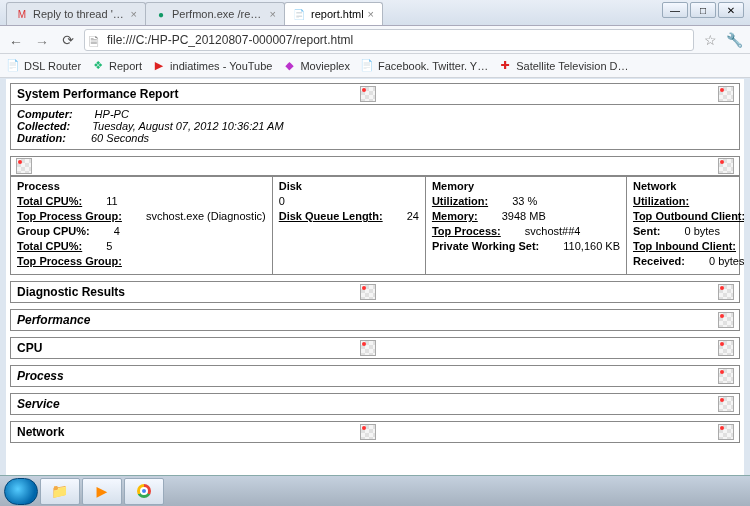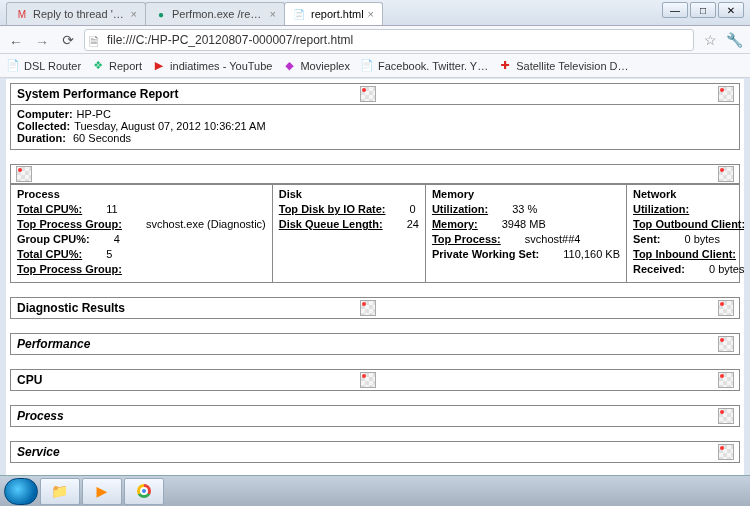--- a/index.html
+++ b/index.html
@@ -17,33 +17,33 @@
   .tbtn.enabled { color:#555; }
   .omnibox { flex:1; height:22px; border:1px solid #c5cbd3; border-radius:3px; background:#fff; display:flex; align-items:center; padding:0 4px; font-size:12px; color:#333; }
   .omnibox .globe { width:14px; height:14px; margin-right:4px; color:#888; }
   .star { color:#888; font-size:14px; margin-left:4px; cursor:pointer; }
   .wrench { font-size:14px; color:#555; margin-left:4px; cursor:pointer; }
   .bmbar { height:24px; background:#f6f8fb; display:flex; align-items:center; padding:0 6px; gap:10px; border-bottom:1px solid #d0d4da; font-size:11px; color:#333; }
   .bm { display:flex; align-items:center; gap:4px; cursor:pointer; white-space:nowrap; }
   .bm .bicon { width:14px; height:14px; display:inline-flex; align-items:center; justify-content:center; font-size:11px; }
 
   .page { position:absolute; left:6px; right:6px; top:79px; bottom:31px; background:#fff; overflow:auto; padding:4px; }
-  .section { border:1px solid #888; margin-bottom:14px; }
+  .section { border:1px solid #888; margin-bottom:6px; }
   .section-hdr { display:flex; align-items:center; border-bottom:1px solid #888; background:#fff; }
   .section-hdr.collapsed { border-bottom:none; }
   .htxt { flex:1; padding:3px 6px; font-weight:bold; font-size:12px; }
   .italic .htxt { font-style:italic; font-weight:bold; }
   .hicon { width:18px; height:18px; margin:0 4px; display:flex; align-items:center; justify-content:center; cursor:pointer; }
   .imgph { width:16px; height:16px; background:
       linear-gradient(45deg,#e0e0e0 25%,transparent 25%,transparent 75%,#e0e0e0 75%),
       linear-gradient(45deg,#e0e0e0 25%,#f5f5f5 25%,#f5f5f5 75%,#e0e0e0 75%);
       background-size:8px 8px; background-position:0 0,4px 4px; border:1px solid #aaa; position:relative; }
   .imgph::after { content:""; position:absolute; top:1px; left:1px; width:4px; height:4px; background:#f33; border-radius:50%; }
   .section-body { padding:3px 6px 5px 6px; font-size:11px; }
-  .meta-row { display:flex; gap:4px; }
+  .meta-row { display:flex; gap:22px;font-style:italic; }
   .meta-lbl { font-weight:bold; min-width:52px; }
   .summary-cols { display:flex; border-top:1px solid #888; }
   .scol { flex:1; border-right:1px solid #888; padding:3px 6px 5px 6px; }
   .scol:last-child { border-right:none; }
   .scol h4 { margin:0 0 2px 0; font-size:11px; font-weight:bold; }
   .srow { display:flex; gap:24px; line-height:15px; }
   .sk  { text-decoration:underline; font-weight:bold; white-space:nowrap; }
   .skn { font-weight:bold; white-space:nowrap; }
   .sv { white-space:nowrap; }
   .sk0 { flex:none; }
@@ -187,21 +187,20 @@
               <div class="srow">
                 <span class="sk sk0">Top Process Group:</span>
                 <span class="sv"></span>
               </div>
             </div>
         </div>
         <div class="scol">
           <h4>Disk</h4>
           <div id="col-disk">
               <div class="srow">
-                <span class="sk sk0">Top Disk by IO Rate:</span>
                 <span class="sv">0</span>
               </div>
               <div class="srow">
                 <span class="sk sk0">Disk Queue Length:</span>
                 <span class="sv">24</span>
               </div>
             </div>
         </div>
         <div class="scol">
           <h4>Memory</h4>
@@ -289,28 +288,20 @@
           <div class="section-hdr collapsed italic">
             <span class="htxt">Process</span>
             <span class="hicon">
               <span class="imgph"></span>
             </span>
           </div>
         </div>
         <div class="section italic">
           <div class="section-hdr collapsed italic">
             <span class="htxt">Service</span>
-            <span class="hicon">
-              <span class="imgph"></span>
-            </span>
-          </div>
-        </div>
-        <div class="section italic">
-          <div class="section-hdr collapsed italic">
-            <span class="htxt">System</span>
             <span class="hicon">
               <span class="imgph"></span>
             </span>
           </div>
         </div>
         <div class="section">
           <div class="section-hdr collapsed">
             <span class="htxt">Network</span>
             <span class="hicon">
               <span class="imgph"></span>

